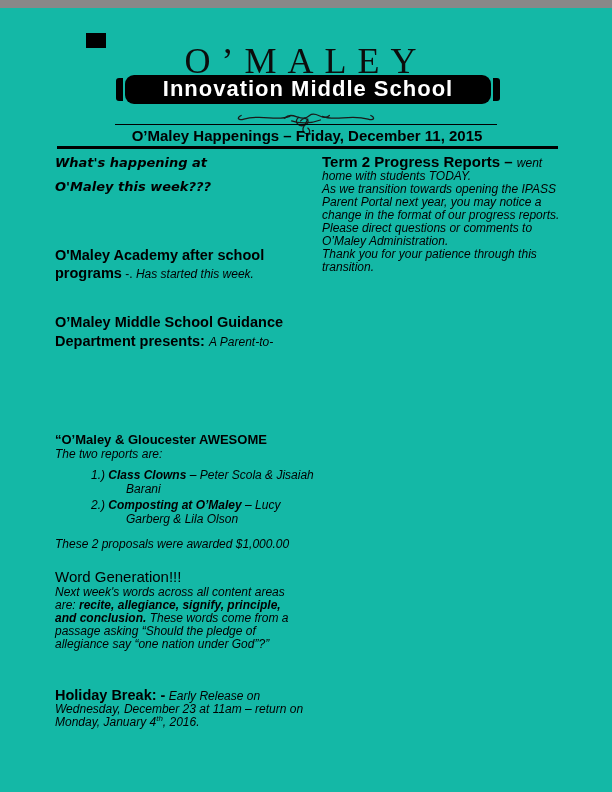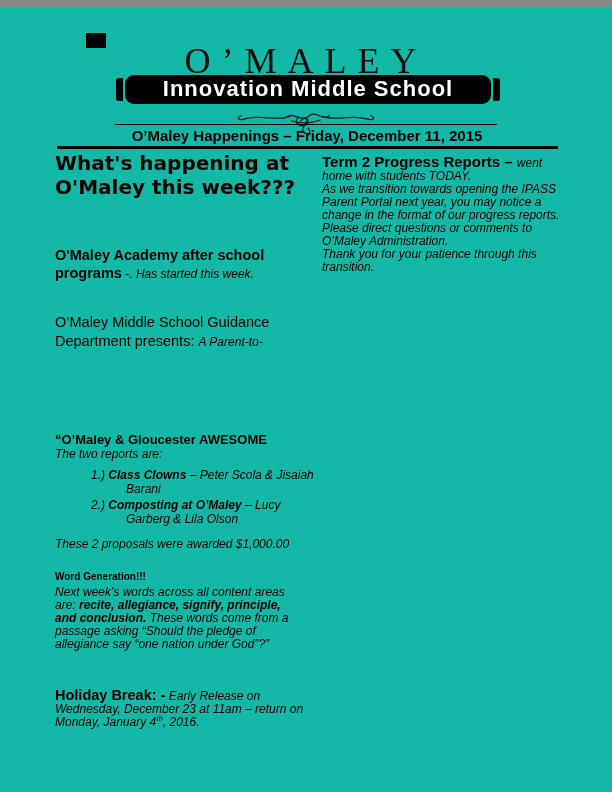--- a/index.html
+++ b/index.html
@@ -37,33 +37,33 @@
   .rule-bottom{position:absolute; left:57px; top:138px; width:501px; height:3px; background:#000;}
   .i{font-style:italic;}
   .bi{font-weight:bold; font-style:italic;}
   .pre{white-space:pre-line;}
   sup{font-size:8px; vertical-align:super; line-height:0;}
 
   
   .sec{position:absolute; left:55px; width:252px;}
   .intro{
     top:143px; font-family:"DejaVu Sans", sans-serif; font-weight:bold;
-    font-size:20px; line-height:24px; letter-spacing:0px;
+    font-size:13px; line-height:24px; letter-spacing:0px;font-style:italic;
   }
   .academy{top:238px; font-size:12px; line-height:16px;}
   .academy .h{font-size:14.5px; font-weight:bold; line-height:18px;}
   .guidance{top:305px; font-size:12px; line-height:13px;}
-  .guidance .h{font-size:14.5px; font-weight:normal; line-height:18.5px;}
+  .guidance .h{font-size:14.5px; font-weight:bold; line-height:18.5px;}
   .awesome{top:424px; font-size:12px; line-height:14px;}
   .awesome .h{font-size:13px; font-weight:bold; line-height:15px;}
   .winner-list{margin:8px 0 0 36px; width:226px;}
   .winner-item{padding-left:35px; text-indent:-35px; line-height:13.5px; margin-bottom:3px;}
   .award-note{margin-top:11px; font-style:italic;}
   .wordgen{top:559px; width:248px; font-size:12px; line-height:13px;}
-  .wordgen .h{font-size:10px; font-weight:bold; line-height:19px; font-style:normal;}
+  .wordgen .h{font-size:15px; font-weight:normal; line-height:19px; font-style:normal;}
   .holiday{top:681px; width:260px; font-size:12px; line-height:13px;}
   .holiday .h{font-size:14.5px; font-weight:bold; font-style:normal;}
 
   
   .right-col{position:absolute; left:322px; top:146px; width:245px; font-size:12px; line-height:13px;}
   .right-col .h{font-size:15px; font-weight:bold; line-height:16px;}
 </style>
 </head>
 <body>
 

